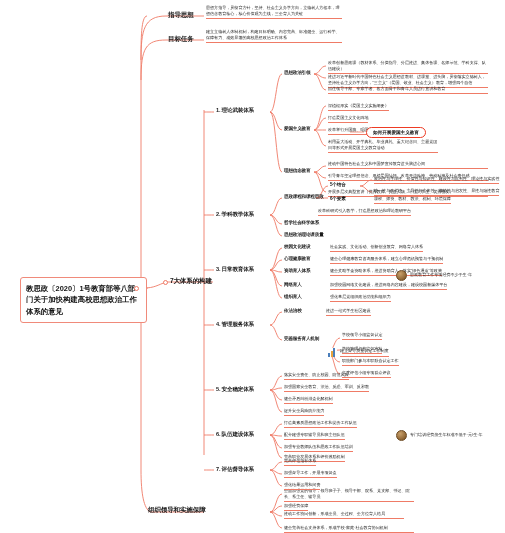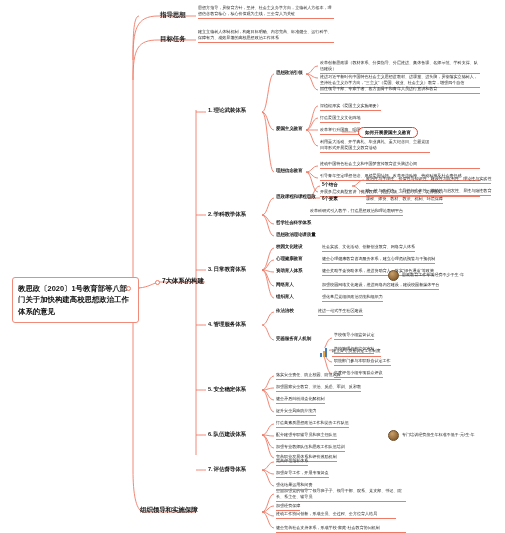--- a/index.html
+++ b/index.html
@@ -1,21 +1,21 @@
 <!DOCTYPE html>
 <html><head>
 <meta charset="utf-8">
 <style>
   html,body{margin:0;padding:0;background:#ffffff;}
   body{
     font-family:"Liberation Sans","DejaVu Sans",sans-serif;
     width:505px;height:533px;position:relative;overflow:hidden;
     color:#1a1a1a;
   }
-  #canvas{position:absolute;left:0;top:0;width:489px;height:533px;text-decoration:underline;}
+  #canvas{position:absolute;left:8px;top:0;width:489px;height:533px;text-decoration:underline;}
   svg.links{position:absolute;left:0;top:0;width:505px;height:533px;pointer-events:none;}
 
   .node{position:absolute;white-space:nowrap;}
   .lbl{font-weight:bold;letter-spacing:-0.2px;}
 
   
   .root{
     left:12px;top:277px;width:116px;
     border:1px solid #f08a7a;border-radius:3px;
     background:#fff;padding:5px 4px 5px 5px;

